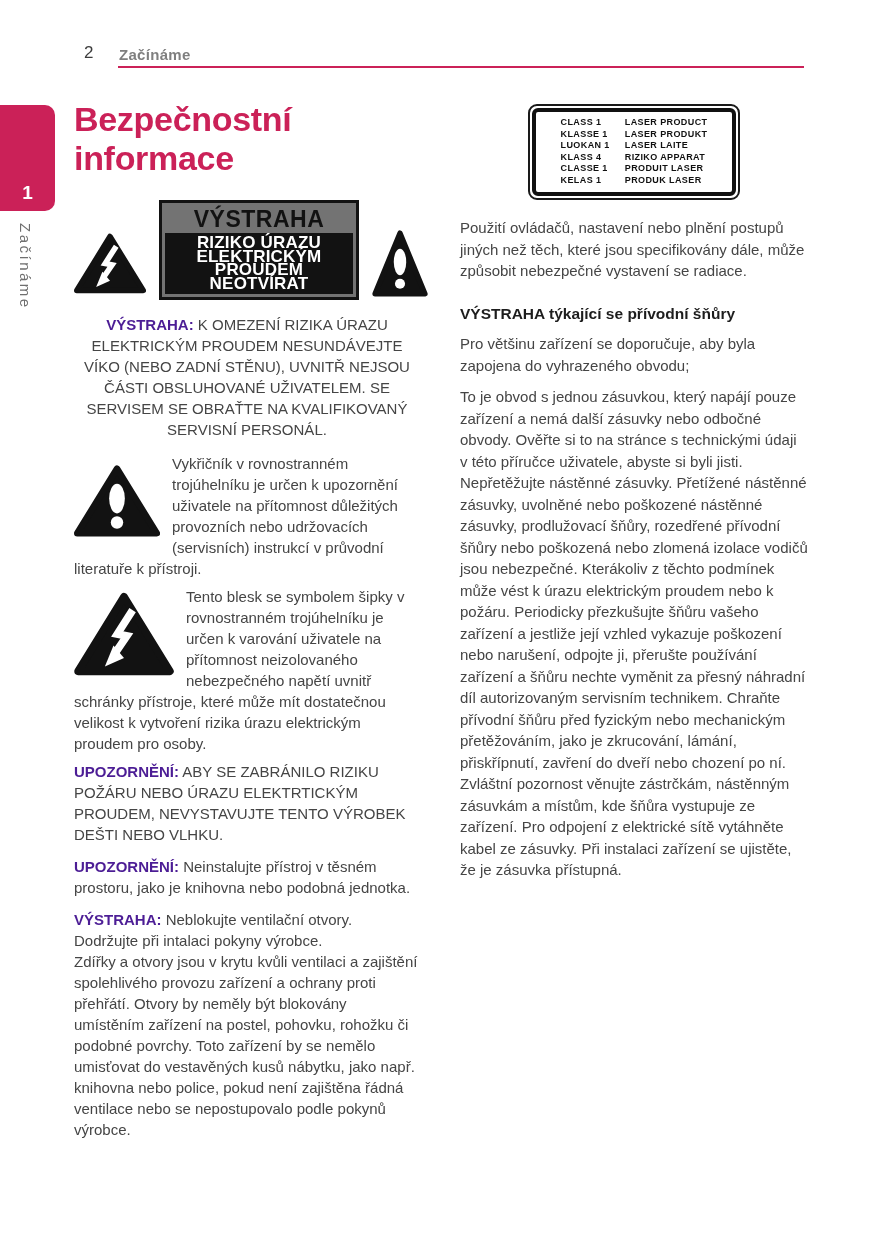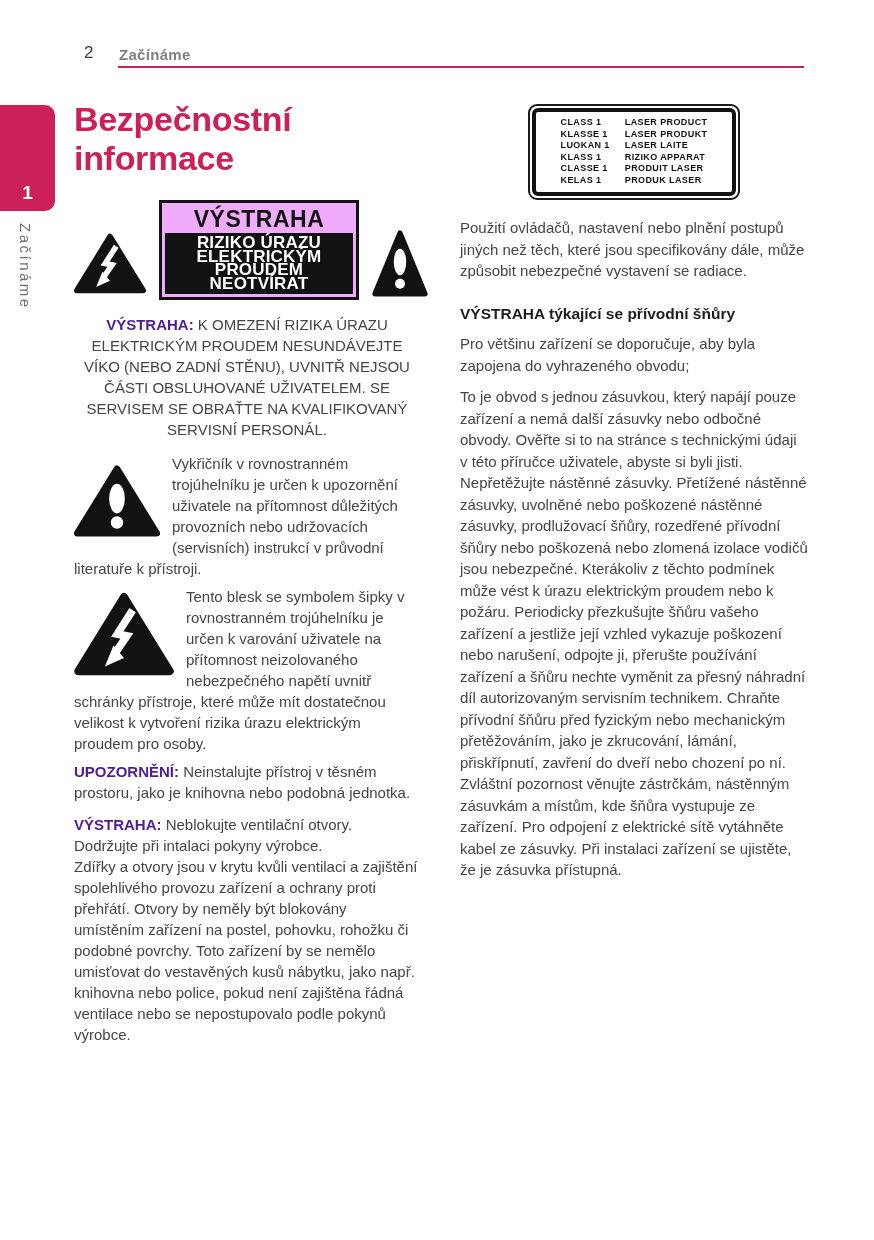--- a/index.html
+++ b/index.html
@@ -21,21 +21,21 @@
   
   .col-left{position:absolute;left:74px;top:100px;width:346px;color:#454545;font-size:15px;line-height:21px;}
   .col-right{position:absolute;left:460px;top:100px;width:348px;color:#454545;font-size:15px;line-height:21.5px;}
 
   .doc-title{font-size:34px;line-height:39px;font-weight:bold;margin:0 0 22px;width:290px;letter-spacing:-.3px;}
 
   
   .warn-row{display:flex;align-items:flex-end;gap:13px;margin:0 0 14px;}
   .warn-row .tri-wide{width:72px;height:73px;flex:0 0 auto;}
   .warn-row .tri-narrow{width:56px;height:73px;flex:0 0 auto;}
-  .warn-box{flex:0 0 auto;width:188px;border:3px solid #121212;background:#f0abfc;padding:3px;text-align:center;}
+  .warn-box{flex:0 0 auto;width:188px;border:3px solid #121212;background:#737373;padding:3px;text-align:center;}
   .warn-box-title{font-size:23px;font-weight:800;color:#121212;line-height:27px;letter-spacing:.5px;}
   .warn-box-bar{background:#121212;color:#fff;font-size:17px;font-weight:800;line-height:13.5px;
                 padding:3px 1px 4px;letter-spacing:.2px;}
 
   .caps{text-align:center;margin:0 0 13px;}
   b.lbl{font-weight:bold;color:#4c1d95;}
 
   .media{margin:0 0 7px;}
   .media::after{content:"";display:table;clear:both;}
   .media .icon{float:left;margin:4px 12px 2px 0;}
@@ -105,41 +105,42 @@
 
     <div class="media">
       <svg class="icon icon-bolt-lg" viewBox="0 0 104 92">
         <path d="M52 7 L100 85 L4 85 Z" fill="#121212" stroke="#121212" stroke-width="8" stroke-linejoin="round"></path>
         <polyline points="61,21 45,46 55,48 42,67" fill="none" stroke="#fff" stroke-width="8"></polyline>
         <polygon points="32,80 52,71 41,58" fill="#fff"></polygon>
       </svg>
       <span>Tento blesk se symbolem šipky v rovnostranném trojúhelníku je určen k varování uživatele na přítomnost neizolovaného nebezpečného napětí uvnitř schránky přístroje, které může mít dostatečnou velikost k vytvoření rizika úrazu elektrickým proudem pro osoby.</span>
     </div>
 
+    <p class="notice"><b class="lbl">UPOZORNĚNÍ:</b><span> ABY SE ZABRÁNILO RIZIKU POŽÁRU NEBO ÚRAZU ELEKTRTICKÝM PROUDEM, NEVYSTAVUJTE TENTO VÝROBEK DEŠTI NEBO VLHKU.</span></p>
 
     <p class="notice"><b class="lbl">UPOZORNĚNÍ:</b><span> Neinstalujte přístroj v těsném prostoru, jako je knihovna nebo podobná jednotka.</span></p>
 
     <p class="notice"><b class="lbl">VÝSTRAHA:</b><span class="prewrap"> Neblokujte ventilační otvory.
 Dodržujte při intalaci pokyny výrobce.
 Zdířky a otvory jsou v krytu kvůli ventilaci a zajištění spolehlivého provozu zařízení a ochrany proti přehřátí. Otvory by neměly být blokovány umístěním zařízení na postel, pohovku, rohožku či podobné povrchy. Toto zařízení by se nemělo umisťovat do vestavěných kusů nábytku, jako např. knihovna nebo police, pokud není zajištěna řádná ventilace nebo se nepostupovalo podle pokynů výrobce.</span></p>
   </main>
 
   <section class="col-right">
 
     <div class="laser-wrap">
       <div class="laser-outer">
         <div class="laser-inner">
           <div class="laser-grid">
             <span>CLASS 1</span>
               <span>LASER PRODUCT</span>
             <span>KLASSE 1</span>
               <span>LASER PRODUKT</span>
             <span>LUOKAN 1</span>
               <span>LASER LAITE</span>
-            <span>KLASS 1</span>
+            <span>KLASS 4</span>
               <span>RIZIKO APPARAT</span>
             <span>CLASSE 1</span>
               <span>PRODUIT LASER</span>
             <span>KELAS 1</span>
               <span>PRODUK LASER</span>
           </div>
         </div>
       </div>
     </div>
 

